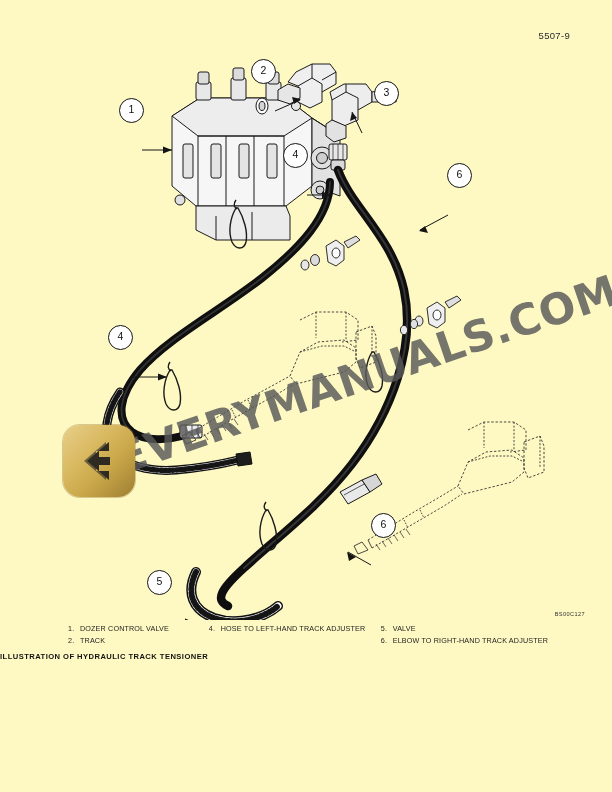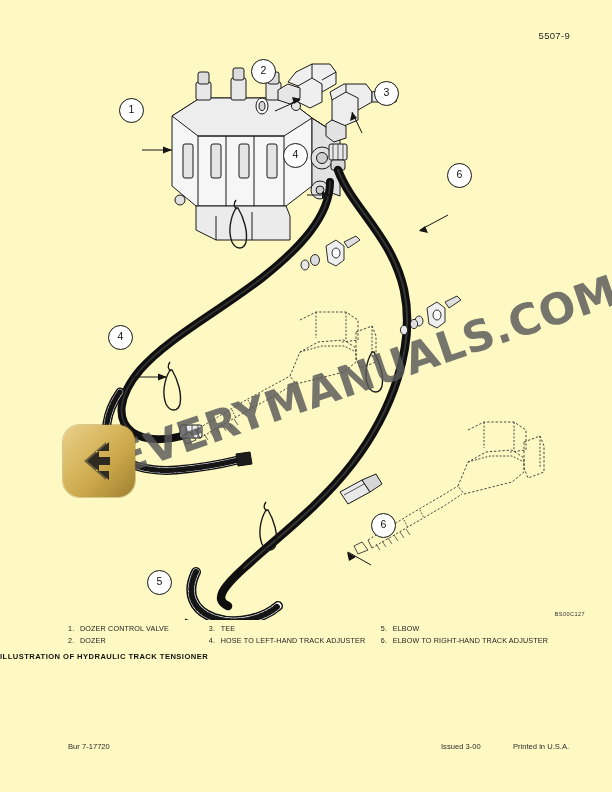--- a/index.html
+++ b/index.html
@@ -420,45 +420,37 @@
 
   <div class="legend">
     <div class="fig-code">BS00C127</div>
 
     <div class="legend-cols">
       <div class="legend-col c1">
         <div class="legend-item">
           <span class="num">1.</span><span>DOZER CONTROL VALVE</span>
         </div>
         <div class="legend-item">
-          <span class="num">2.</span><span>DOZER</span>
+          <span class="num">2.</span><span>TRACK</span>
         </div>
       </div>
 
       <div class="legend-col c2">
-        <div class="legend-item">
-          <span class="num">3.</span><span>TEE</span>
-        </div>
         <div class="legend-item">
           <span class="num">4.</span><span>HOSE TO LEFT-HAND TRACK ADJUSTER</span>
         </div>
       </div>
 
       <div class="legend-col c3">
         <div class="legend-item">
-          <span class="num">5.</span><span>ELBOW</span>
+          <span class="num">5.</span><span>VALVE</span>
         </div>
         <div class="legend-item">
           <span class="num">6.</span><span>ELBOW TO RIGHT-HAND TRACK ADJUSTER</span>
         </div>
       </div>
     </div>
 
     <div class="figure-title">ILLUSTRATION OF HYDRAULIC TRACK TENSIONER</div>
   </div>
 
-  <div class="footer">
-    <div class="footer-left">Bur 7-17720</div>
-    <div class="footer-mid">Issued 3-00</div>
-    <div class="footer-right">Printed in U.S.A.</div>
-  </div>
 
 </div>
 
 </body></html>

